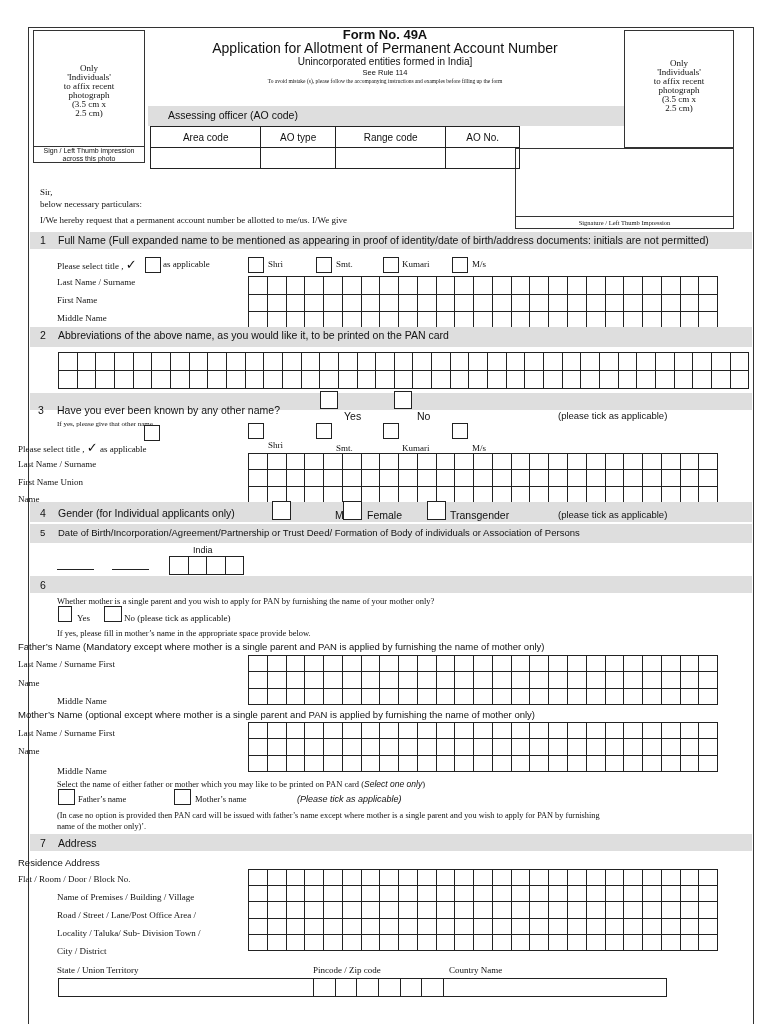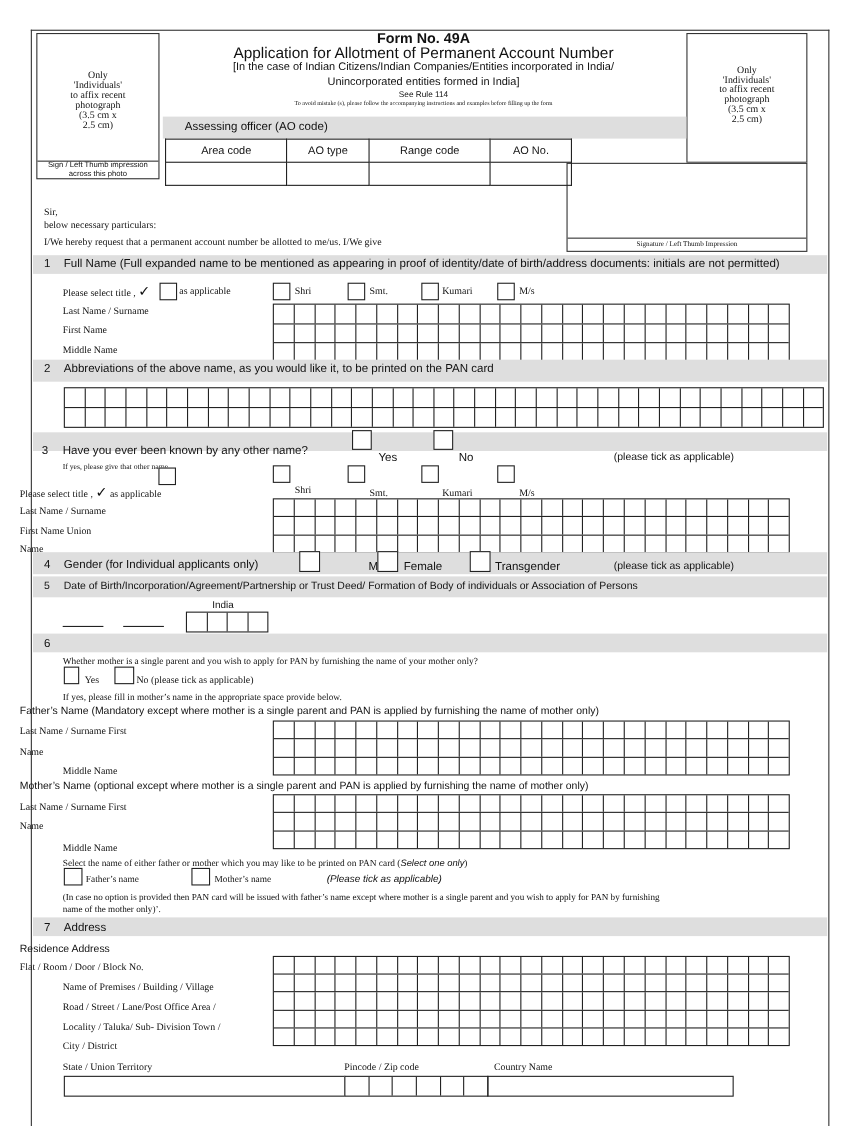--- a/index.html
+++ b/index.html
@@ -56,21 +56,20 @@
   </div>
 </div>
 
 <div class="abs photo" style="left:515px;top:148px;width:219px;height:81px;">
   <div class="abs serif" style="left:0;right:0;bottom:0;height:11px;border-top:1.2px solid #333;font-size:6.5px;line-height:11px;text-align:center;">Signature / Left Thumb Impression</div>
 </div>
 
 <div class="abs sans" style="left:150px;top:27px;width:470px;text-align:center;">
   <div style="font-size:13px;font-weight:bold;line-height:15px;">Form No. 49A</div>
   <div style="font-size:14px;line-height:13px;">Application for Allotment of Permanent Account Number</div>
-  <div style="font-size:10px;line-height:13px;">[In the case of Indian Citizens/Indian Companies/Entities incorporated in India/</div>
   <div style="font-size:10px;line-height:13px;">Unincorporated entities formed in India]</div>
   <div style="font-size:7.5px;line-height:9px;">See Rule 114</div>
   <div class="serif" style="font-size:5.5px;line-height:8px;">To avoid mistake (s), please follow the accompanying instructions and examples before filling up the form</div>
 </div>
 
 <div class="abs band" style="left:148px;top:106px;width:476px;height:20px;">
   <span class="abs sec-label" style="left:20px;top:3px;">Assessing officer (AO code)</span>
 </div>
 <table class="abs ao-table sans" style="left:150px;top:126px;width:370px;">
   <tbody>

